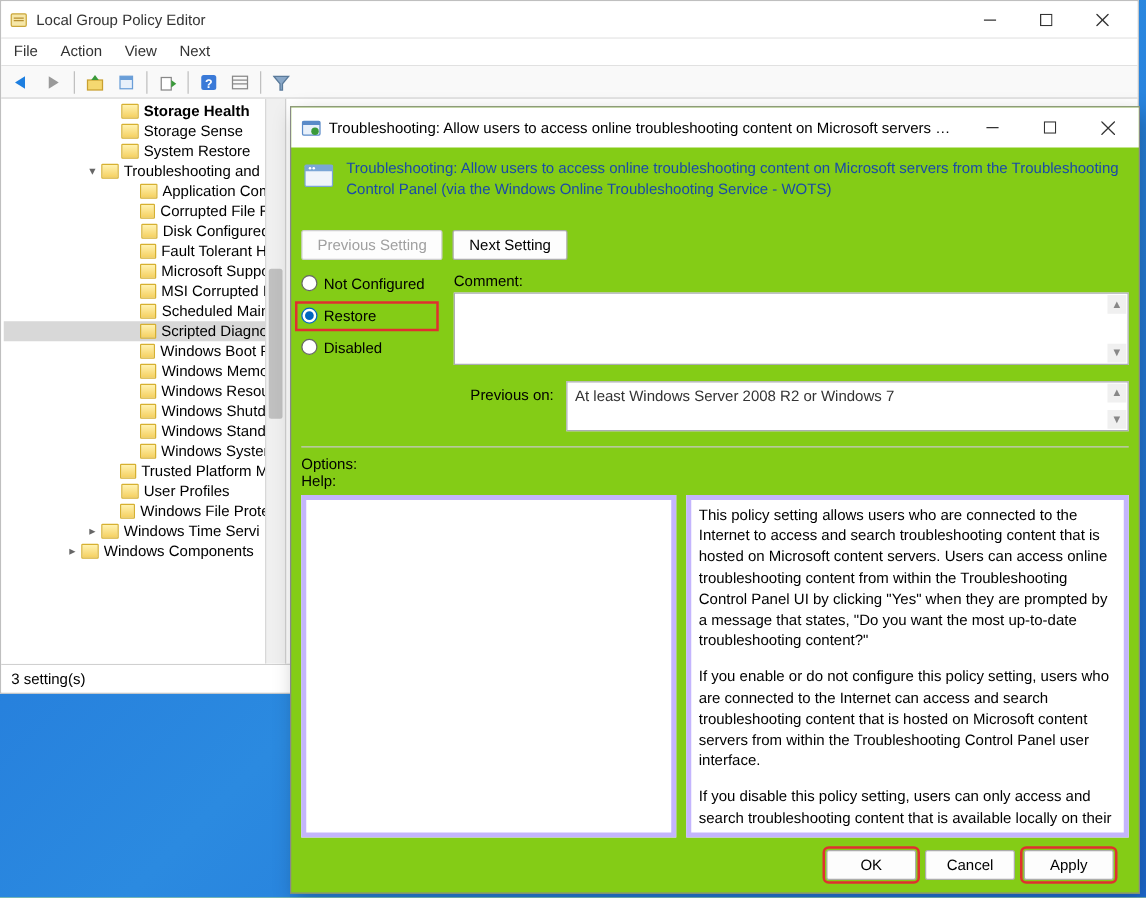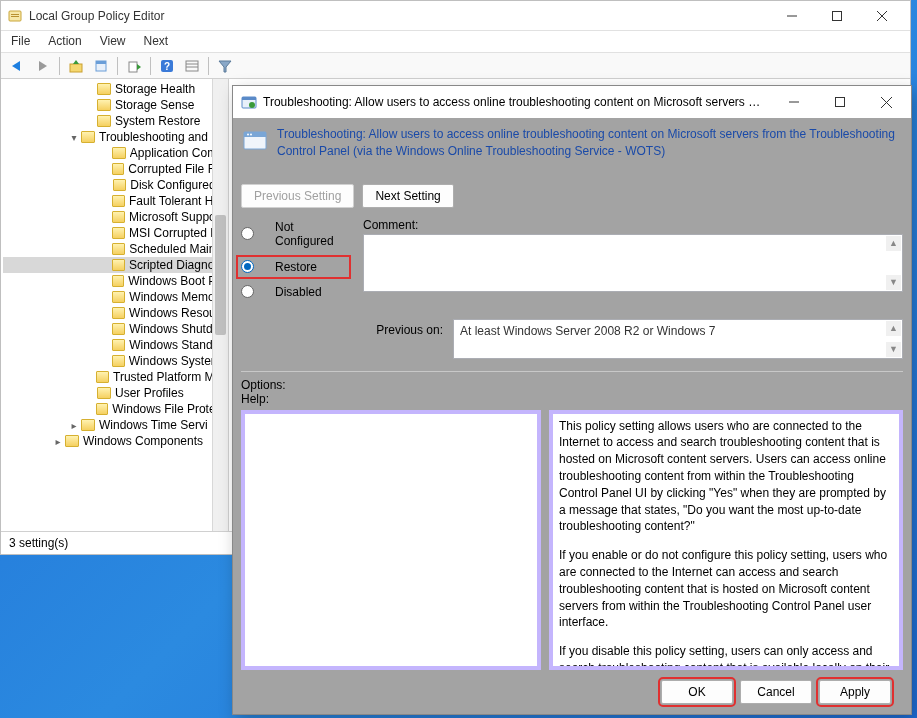--- a/index.html
+++ b/index.html
@@ -113,21 +113,21 @@
     border-top: 1px solid #d0d0d0;
     padding: 4px 8px;
     background: #fff;
   }
 
   
   .dialog {
     position: absolute;
     left: 232px; top: 85px;
     width: 680px; height: 630px;
-    background: #a3a3a3;
+    background: #84cc16;
     border: 1px solid #888;
     box-shadow: 4px 6px 16px rgba(0,0,0,0.25);
     display: flex;
     flex-direction: column;
   }
   .dlg-titlebar {
     display: flex; align-items: center;
     height: 32px; padding: 0 2px 0 8px;
     background: #fff;
   }
@@ -153,21 +153,21 @@
   .nav-btns { display:flex; gap:8px; margin-bottom:10px;margin-top:14px; }
   .nav-btn {
     padding: 4px 12px; border:1px solid #adadad; background:#fdfdfd;
     border-radius:2px;
   }
   .nav-btn.disabled { color:#a0a0a0; border-color:#d0d0d0; }
 
   .config-row { display:flex; gap:12px; align-items:flex-start; margin-bottom:6px; }
   .radios { width:110px; padding-top:2px; }
   .radio-opt {
-    display:flex; align-items:center; gap:21px; margin-bottom:10px;
+    display:flex; gap:5px; margin-bottom:10px;
   }
   .radio-opt.highlighted {
     border: 2px solid #e03030; padding:3px 6px 3px 3px; margin-left:-5px;
     margin-bottom:6px; margin-top:-3px;
   }
   .radio-circle {
     width:13px; height:13px; border-radius:50%;
     border:1px solid #666; background:#fff; position:relative; flex-shrink:0;
   }
   .radio-circle.checked::after {
@@ -309,21 +309,21 @@
     <div class="tool-btn">
         <svg width="14" height="14">
           <polygon points="1,2 13,2 8,8 8,13 6,13 6,8" fill="#8aa8c8" stroke="#5a7a9a"></polygon>
         </svg>
       </div>
   </div>
 
   <div class="workarea">
     <div class="treeview">
       <div class="tree-content" id="tree-content">
-          <div class="tree-node" style="padding-left: 80px;">
+          <div class="tree-node" style="padding-left: 80px; font-weight: bold;">
             <span class="chev hidden">▸</span>
             <span class="folder-icon"></span>
             <span class="label">Storage Health</span>
           </div>
           <div class="tree-node" style="padding-left: 80px;">
             <span class="chev hidden">▸</span>
             <span class="folder-icon"></span>
             <span class="label">Storage Sense</span>
           </div>
           <div class="tree-node" style="padding-left: 80px;">

